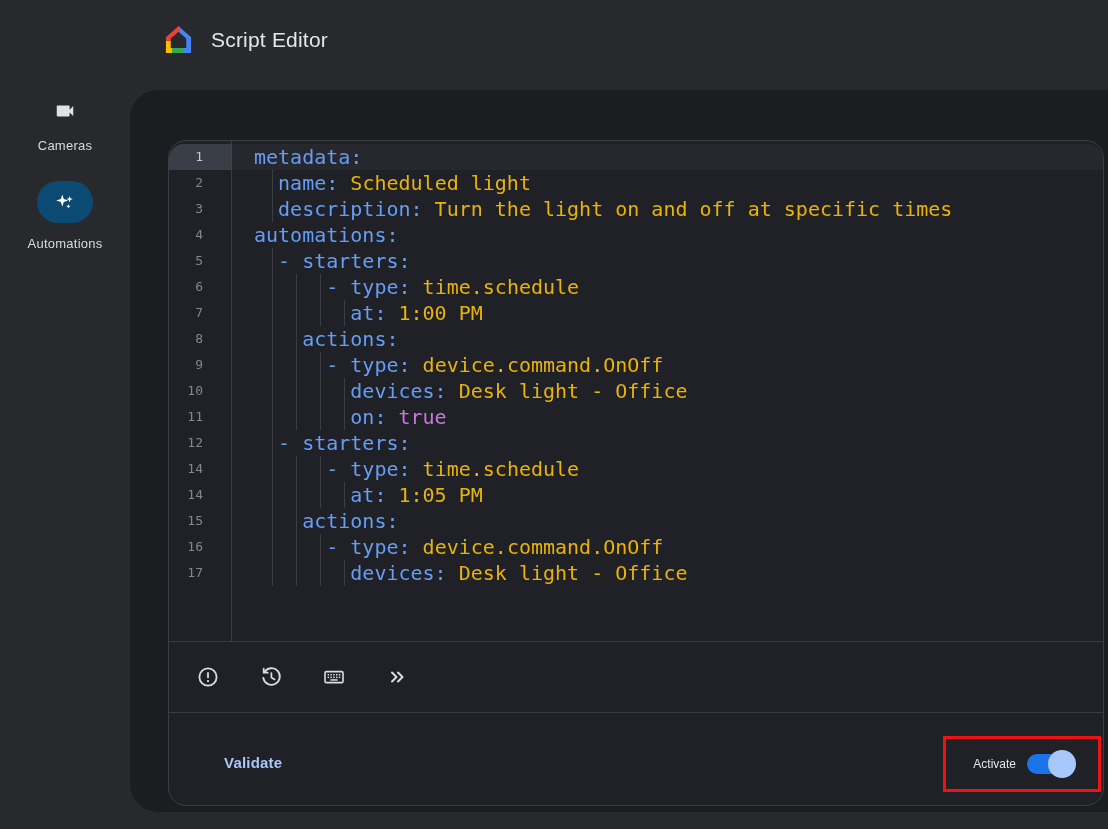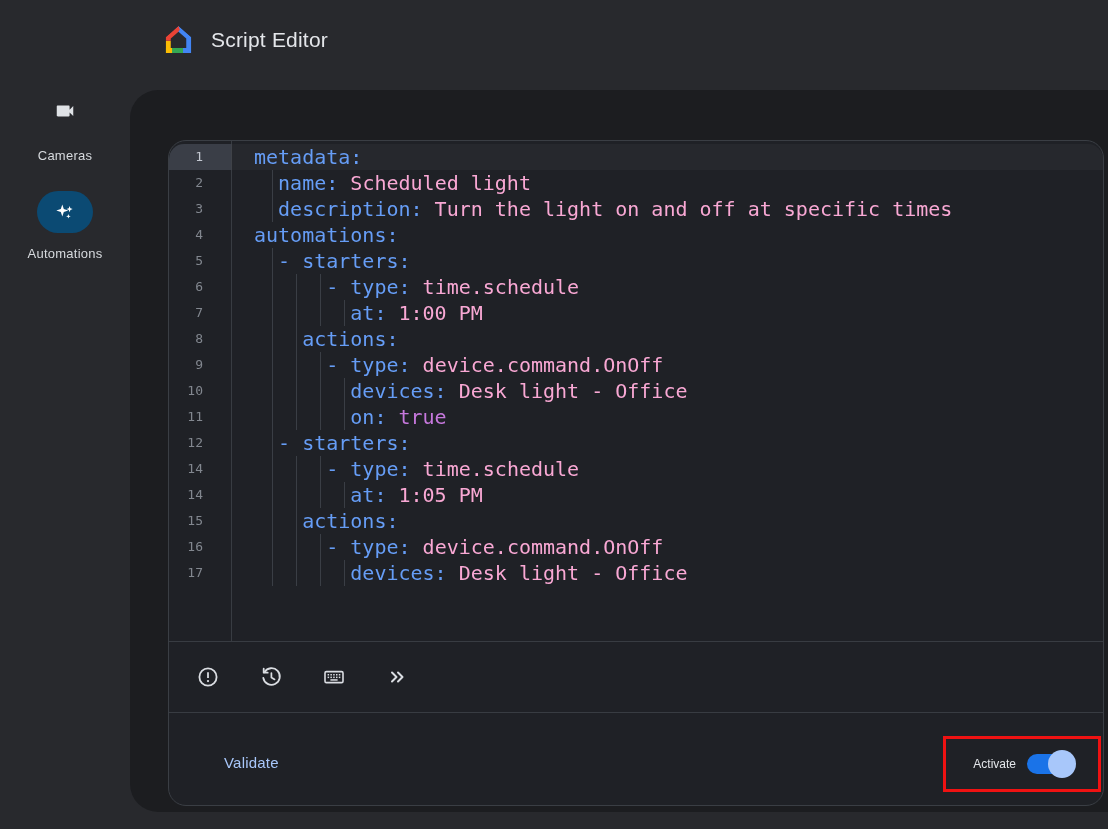--- a/index.html
+++ b/index.html
@@ -11,21 +11,21 @@
   }
 
   
   .app-header{position:absolute;left:163px;top:23px;display:flex;align-items:center;gap:17px;}
   .app-title{font-size:21px;color:#e4e6ea;letter-spacing:.2px;}
 
   
   .sidebar{position:absolute;left:0;top:90px;width:130px;}
   .side-item{width:130px;text-align:center;cursor:pointer;}
   .side-item .icon-slot{height:24px;display:flex;align-items:center;justify-content:center;}
-  .side-item .side-label{margin-top:25px;font-size:13px;color:#d7dade;letter-spacing:.25px;}
+  .side-item .side-label{margin-top:15px;font-size:13px;color:#d7dade;letter-spacing:.25px;}
   .side-item.cameras{margin-top:9px;}
   .side-item.automations{margin-top:28px;}
   .side-pill{width:56px;height:42px;margin:0 auto;border-radius:21px;background:#0b4a73;
     display:flex;align-items:center;justify-content:center;}
 
   
   .card{position:absolute;left:130px;top:90px;width:982px;height:722px;
     background:#1c1d20;border-radius:28px 0 0 28px;}
   .panel{position:absolute;left:38px;top:50px;width:936px;height:666px;
     box-sizing:border-box;background:#1f2126;border:1px solid #3a3e44;border-radius:18px;
@@ -36,37 +36,37 @@
   .gutter-divider{position:absolute;left:62px;top:0;bottom:0;width:1px;background:#383c42;}
   .code-row{display:flex;height:26px;position:relative;}
   .gutter-cell{width:62px;flex:none;box-sizing:border-box;text-align:right;padding-right:28px;
     font-family:"DejaVu Sans Mono",monospace;font-size:13px;line-height:26px;color:#82878f;}
   .code-row.active .gutter-cell{background:#3a3e47;color:#c3c8d1;border-top-left-radius:15px;}
   .code-text{flex:1;position:relative;padding-left:23px;white-space:pre;
     font-family:"DejaVu Sans Mono",monospace;font-size:20px;line-height:26px;color:#d7dade;}
   .code-row.active .code-text{background:rgba(255,255,255,.035);border-top-right-radius:15px;}
   .indent-guide{position:absolute;top:0;bottom:0;width:1px;background:#3a3e45;}
   .tok-key{color:#669df6;}
-  .tok-str{color:#f9a8d4;}
+  .tok-str{color:#eab308;}
   .tok-bool{color:#c678dd;}
 
   
   .editor-toolbar{height:70px;border-top:1px solid #383c42;display:flex;align-items:center;
     padding-left:27px;gap:39px;}
   .tool-btn{width:24px;height:24px;background:none;border:none;padding:0;cursor:pointer;
     display:flex;align-items:center;justify-content:center;}
 
   
   .editor-footer{flex:1;border-top:1px solid #383c42;position:relative;
     display:flex;align-items:center;padding-left:18px;}
   .save-btn{width:104px;height:50px;border-radius:25px;border:none;background:#a8c7fa;
     color:#0b2e68;font-family:"Liberation Sans",sans-serif;font-size:15px;font-weight:600;
     letter-spacing:.2px;cursor:pointer;margin-top:6px;}
   .validate-btn{margin-left:31px;margin-top:6px;background:none;border:none;cursor:pointer;
-    color:#a8c7fa;font-family:"Liberation Sans",sans-serif;font-size:15px;font-weight:400;letter-spacing:.2px;}
+    color:#a8c7fa;font-family:"Liberation Sans",sans-serif;font-size:15px;font-weight:700;letter-spacing:.2px;}
   .activate-box{position:absolute;right:2px;top:23px;width:158px;height:56px;box-sizing:border-box;
     border:3px solid #ef1212;display:flex;align-items:center;justify-content:flex-end;
     padding-right:27px;gap:11px;}
   .activate-label{font-size:12px;color:#e3e6ea;}
   .switch{position:relative;width:44px;height:20px;border-radius:10px;background:#1a73e8;cursor:pointer;}
   .switch .thumb{position:absolute;right:-5px;top:-4px;width:28px;height:28px;border-radius:50%;
     background:#a8c7fa;}
 </style>
 </head>
 <body>

